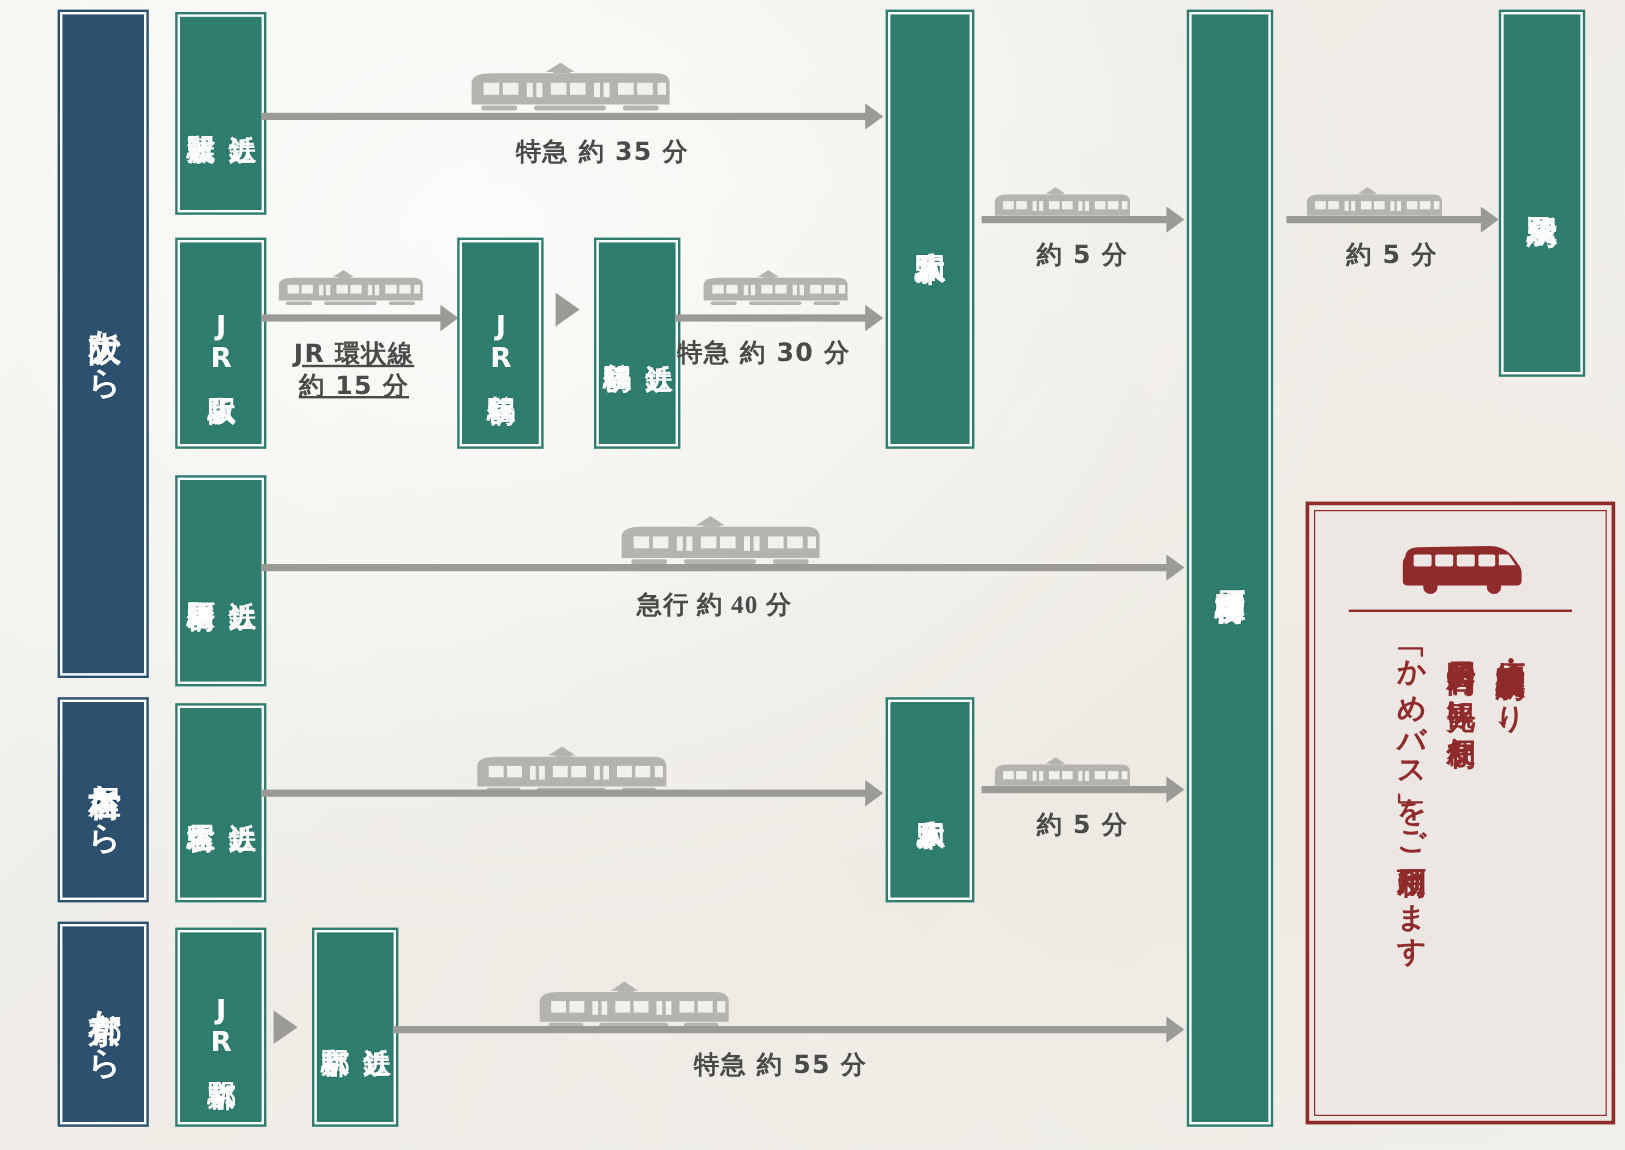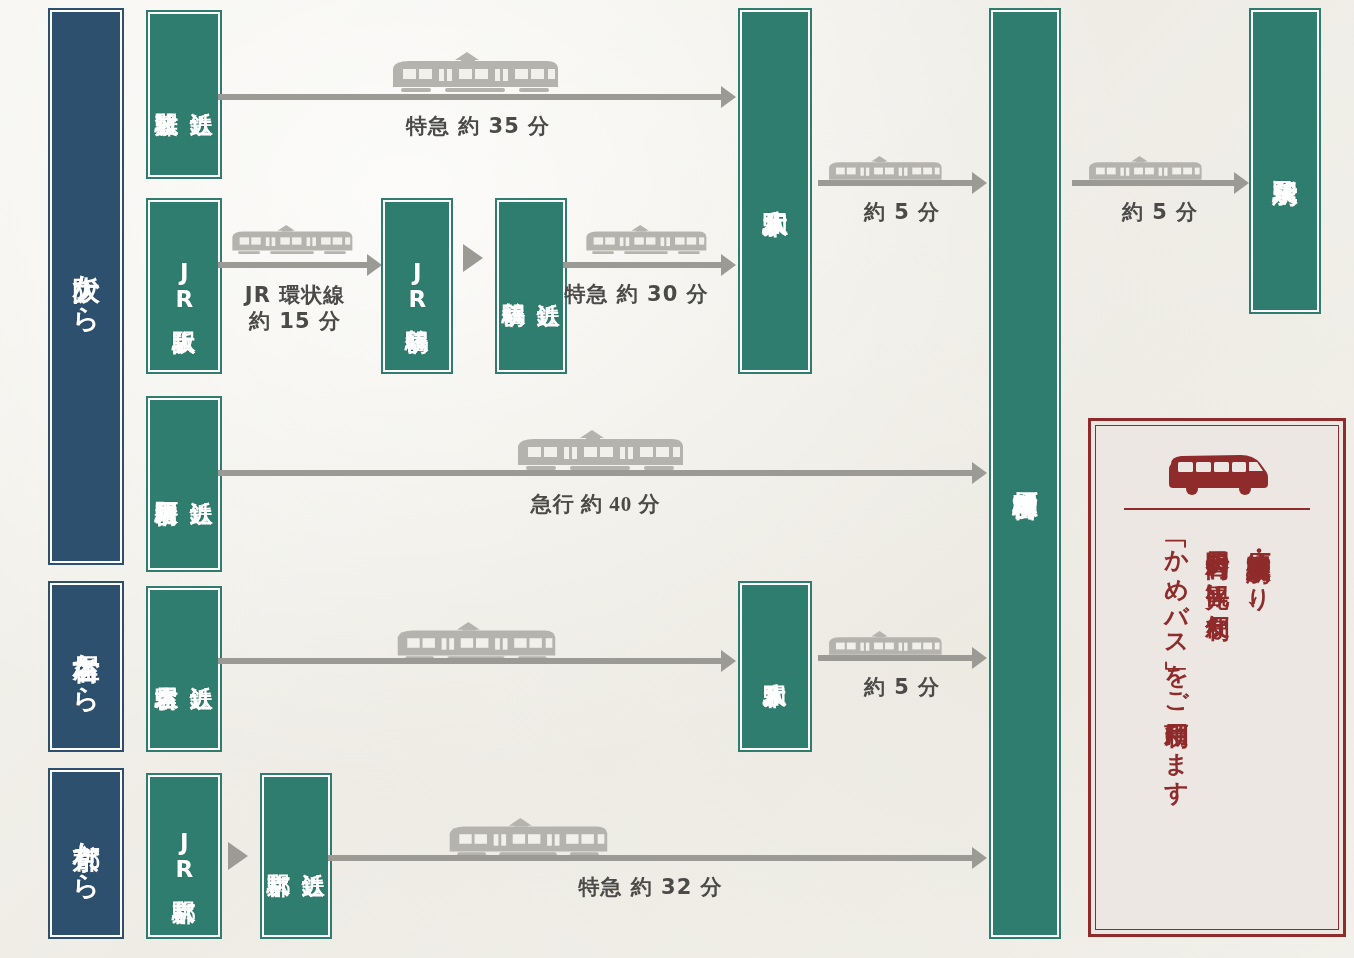--- a/index.html
+++ b/index.html
@@ -192,21 +192,21 @@
       </g>
       <g fill="#b5b3ad">
         <rect x="14" y="36" width="30" height="4" rx="2"></rect>
         <rect x="58" y="36" width="60" height="4" rx="2"></rect>
         <rect x="132" y="36" width="30" height="4" rx="2"></rect>
       </g>
     </svg>
   </div>
 
   <div class="line" style="left:218px; top:94px; width:504px;"></div>
-  <div class="caption" style="left:204px; top:112px; width:504px;padding-left:44px;">特急 約 35 分</div>
+  <div class="caption" style="left:228px; top:112px; width:504px;padding-left:44px;">特急 約 35 分</div>
 
   <div class="box station" style="left:148px; top:200px; width:72px; height:172px;">
     <div class="vtext small">
       <div class="vcol">JR大阪駅</div>
     </div>
   </div>
 
   <div class="train" style="left:228px; top:224px;">
     <svg width="128" height="34" viewBox="0 0 176 44" aria-hidden="true">
       <g fill="#b5b3ad">
@@ -229,21 +229,21 @@
       </g>
       <g fill="#b5b3ad">
         <rect x="14" y="36" width="30" height="4" rx="2"></rect>
         <rect x="58" y="36" width="60" height="4" rx="2"></rect>
         <rect x="132" y="36" width="30" height="4" rx="2"></rect>
       </g>
     </svg>
   </div>
 
   <div class="line" style="left:218px; top:262px; width:150px;"></div>
-  <div class="caption two" style="left:210px; top:282px; width:170px;">JR 環状線
+  <div class="caption two" style="left:210px; top:282px; width:170px;text-decoration:underline;">JR 環状線
 約 15 分</div>
 
   <div class="box station" style="left:383px; top:200px; width:68px; height:172px;">
     <div class="vtext small">
       <div class="vcol">JR鶴橋駅</div>
     </div>
   </div>
 
   <div class="tri" style="left:463px; top:244px;"></div>
 
@@ -471,21 +471,21 @@
       </g>
       <g fill="#b5b3ad">
         <rect x="14" y="36" width="30" height="4" rx="2"></rect>
         <rect x="58" y="36" width="60" height="4" rx="2"></rect>
         <rect x="132" y="36" width="30" height="4" rx="2"></rect>
       </g>
     </svg>
   </div>
 
   <div class="line" style="left:328px; top:855px; width:645px;"></div>
-  <div class="caption" style="left:328px; top:873px; width:645px;">特急 約 32 分</div>
+  <div class="caption" style="left:328px; top:873px; width:645px;">特急 約 55 分</div>
 
   <div class="box station" style="left:991px; top:10px; width:68px; height:927px;">
     <div class="vtext">
       <div class="vcol">橿原神宮前駅</div>
     </div>
   </div>
 
   <div class="train" style="left:1085px; top:155px;">
     <svg width="120" height="32" viewBox="0 0 176 44" aria-hidden="true">
       <g fill="#b5b3ad">

